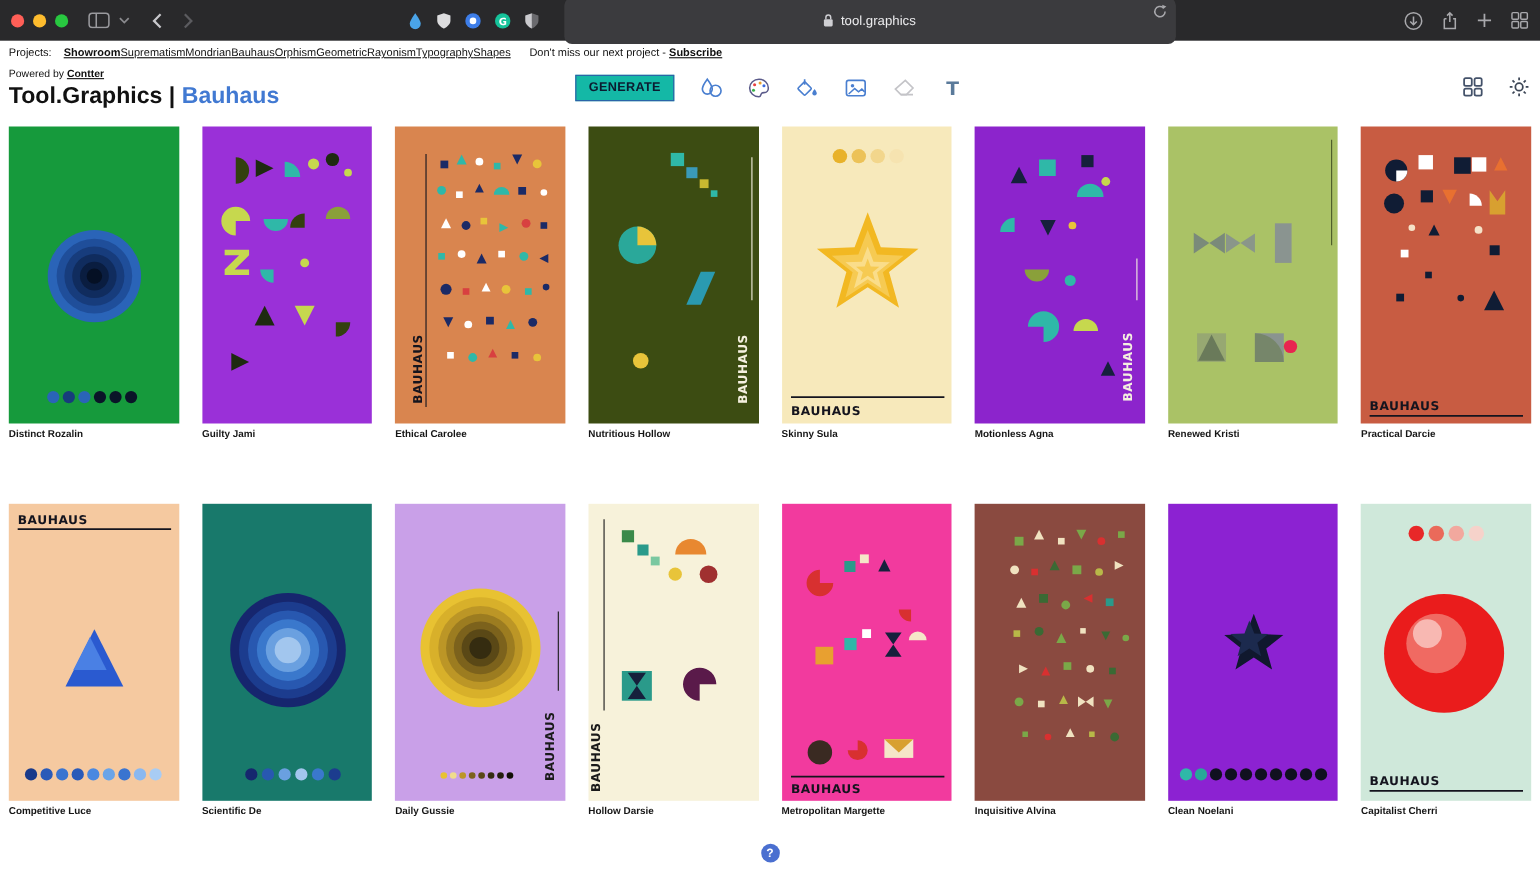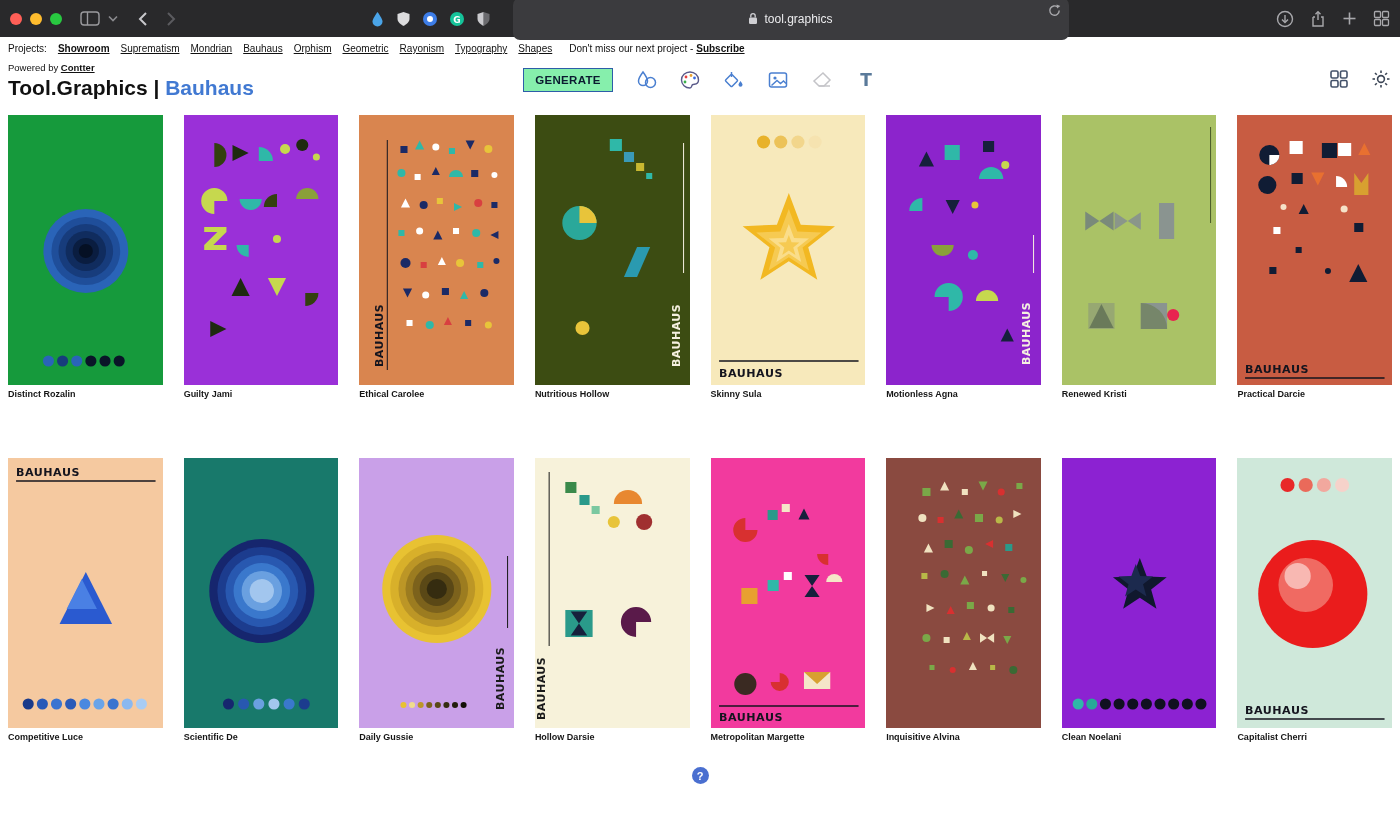--- a/index.html
+++ b/index.html
@@ -29,21 +29,21 @@
   .promo .sub { font-weight:bold; text-decoration:underline; cursor:pointer; }
 
   
   .header { display:flex; align-items:flex-start; padding:4px 8px 8px 8px; }
   .header-left { width:420px; }
   .powered { font-size:9.5px; color:#111; }
   .powered .contter { font-weight:bold; text-decoration:underline; cursor:pointer; }
   .site-title { font-size:21px; font-weight:bold; color:#111; margin-top:3px; }
   .site-title .accent { color:#4179d2; }
   .tools { flex:1; display:flex; align-items:center; justify-content:center; gap:22px; padding-top:6px; }
-  .generate-btn { background:#86efac; color:#0b1b30; border:1px solid #2d5da8; font-weight:bold;
+  .generate-btn { background:#14b8a6; color:#0b1b30; border:1px solid #2d5da8; font-weight:bold;
     font-size:11.5px; padding:5px 11px; cursor:pointer; letter-spacing:0.3px;
     font-family:"Liberation Sans", sans-serif; }
   .tool-icon { width:22px; height:22px; cursor:pointer; display:flex; align-items:center; justify-content:center; }
   .header-right { width:420px; display:flex; justify-content:flex-end; gap:20px; padding-top:6px; }
 
   
   .grid { display:grid; grid-template-columns:repeat(8,1fr); column-gap:21px; row-gap:58px;
     padding:7px 8px 0 8px; }
   .card { height:270px; position:relative; cursor:pointer; overflow:hidden; }
   .poster-svg { position:absolute; inset:0; width:100%; height:100%; }
@@ -169,21 +169,21 @@
             <rect x="1.5" y="9.5" width="6" height="6" rx="1"></rect>
             <rect x="9.5" y="9.5" width="6" height="6" rx="1"></rect>
           </g>
         </svg>
     </span>
   </div>
 </div>
 
 <div class="projects-bar">
   <span class="plabel">Projects:</span>
-  <span style="display:flex;gap:11px">
+  <span style="display:flex;">
       <span class="plink bold">Showroom</span>
       <span class="plink">Suprematism</span>
       <span class="plink">Mondrian</span>
       <span class="plink active">Bauhaus</span>
       <span class="plink">Orphism</span>
       <span class="plink">Geometric</span>
       <span class="plink">Rayonism</span>
       <span class="plink">Typography</span>
       <span class="plink">Shapes</span>
     </span>

